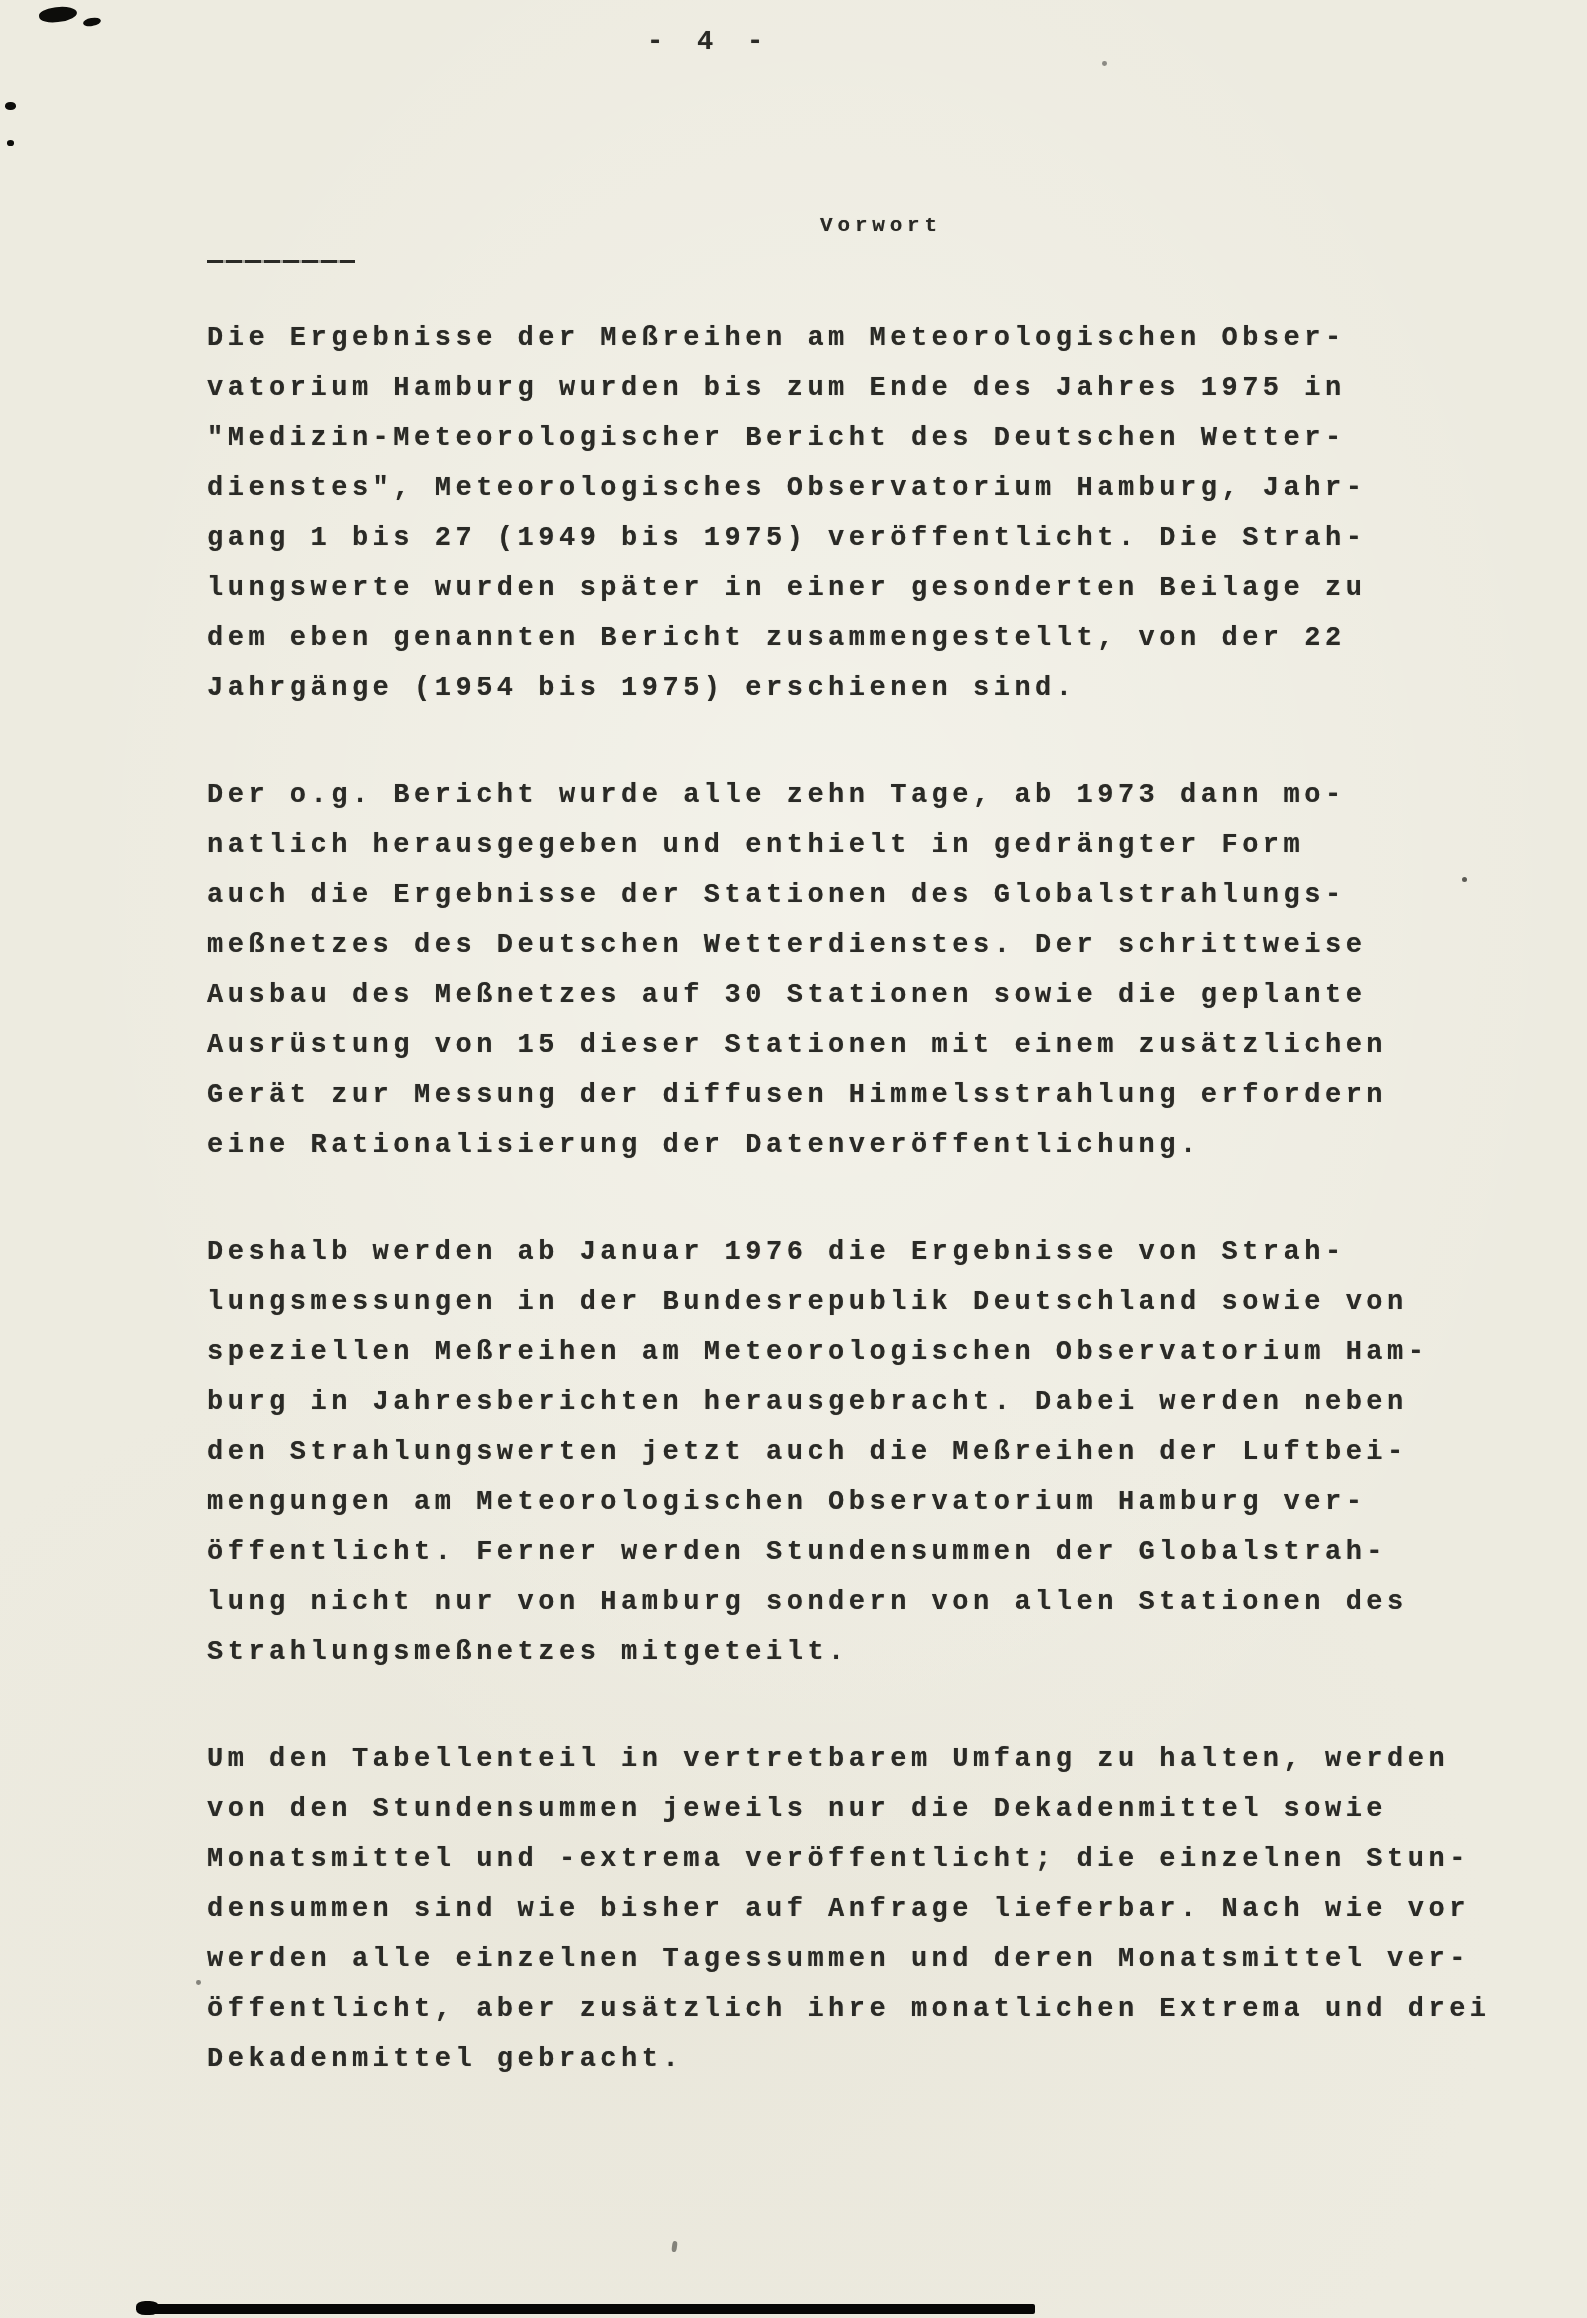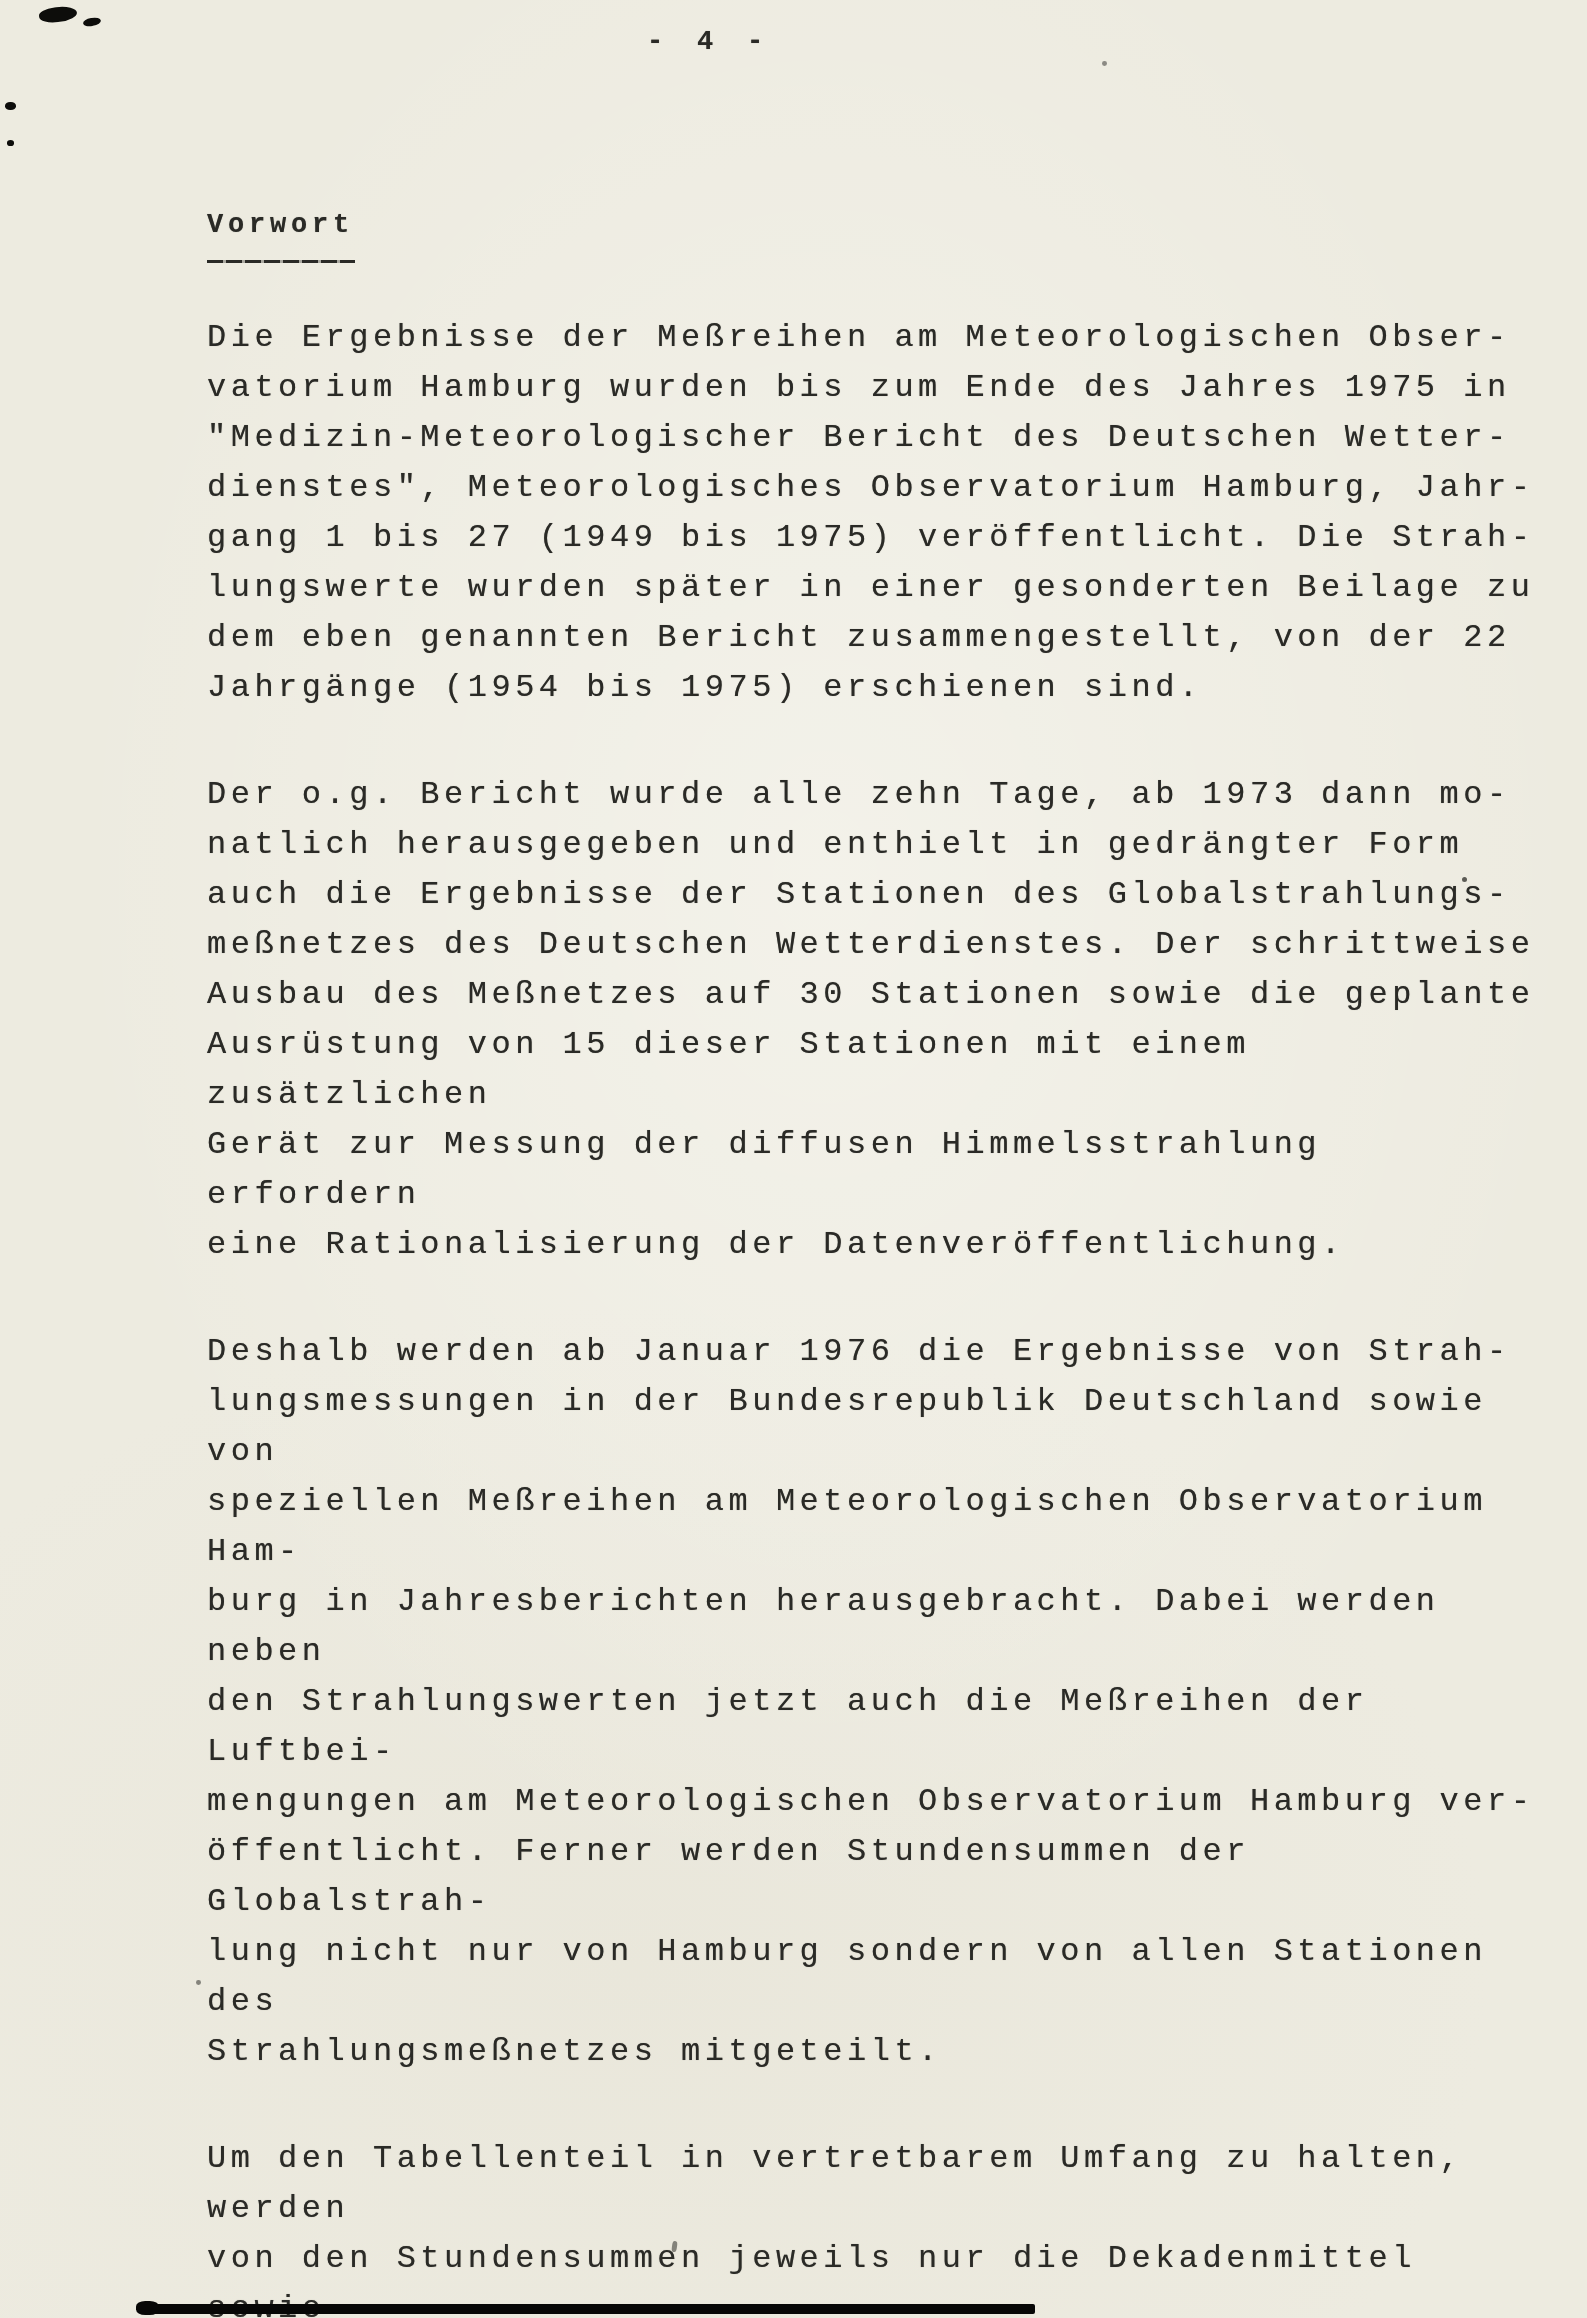--- a/index.html
+++ b/index.html
@@ -34,38 +34,39 @@
     text-shadow: 0 0 0.7px rgba(42,42,38,0.55);
   }
   .content {
     position: absolute;
     left: 207px;
     top: 209px;
     width: 1348px;
   }
   .heading {
     margin: 0;
-    font-size: 27px;
+    font-size: 21px;
     font-weight: 700;
     letter-spacing: 4.8px;
     line-height: 33px;
     text-shadow: 0 0 0.7px rgba(42,42,38,0.55);
+    text-align: center;
   }
   .heading-underline {
     width: 148px;
     height: 3.4px;
     margin-top: 17.7px;
     background: repeating-linear-gradient(90deg,
       #2a2a26 0 16.3px,
       rgba(42,42,38,0.35) 16.3px 19px);
   }
   .para {
     margin: 0 0 57px 0;
-    font-size: 32px;
-    font-weight: 400;
+    font-size: 27px;
+    font-weight: 700;
     letter-spacing: 4.5px;
     line-height: 50px;
     white-space: pre-line;
     text-shadow: 0 0 0.7px rgba(42,42,38,0.55);
   }
   .para.first {
     margin-top: 50px;
   }
   
   .artifact {

